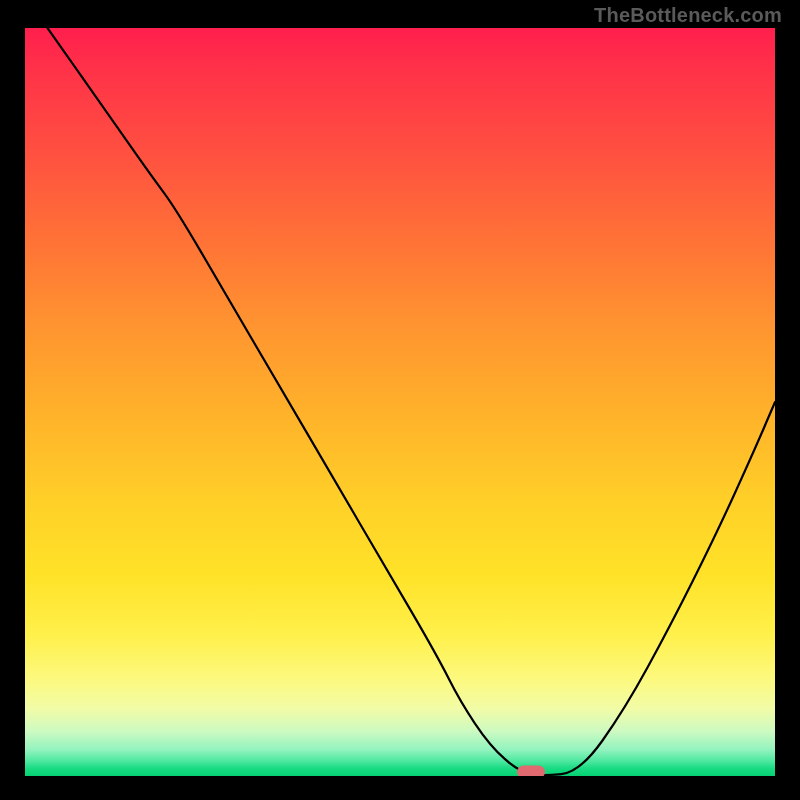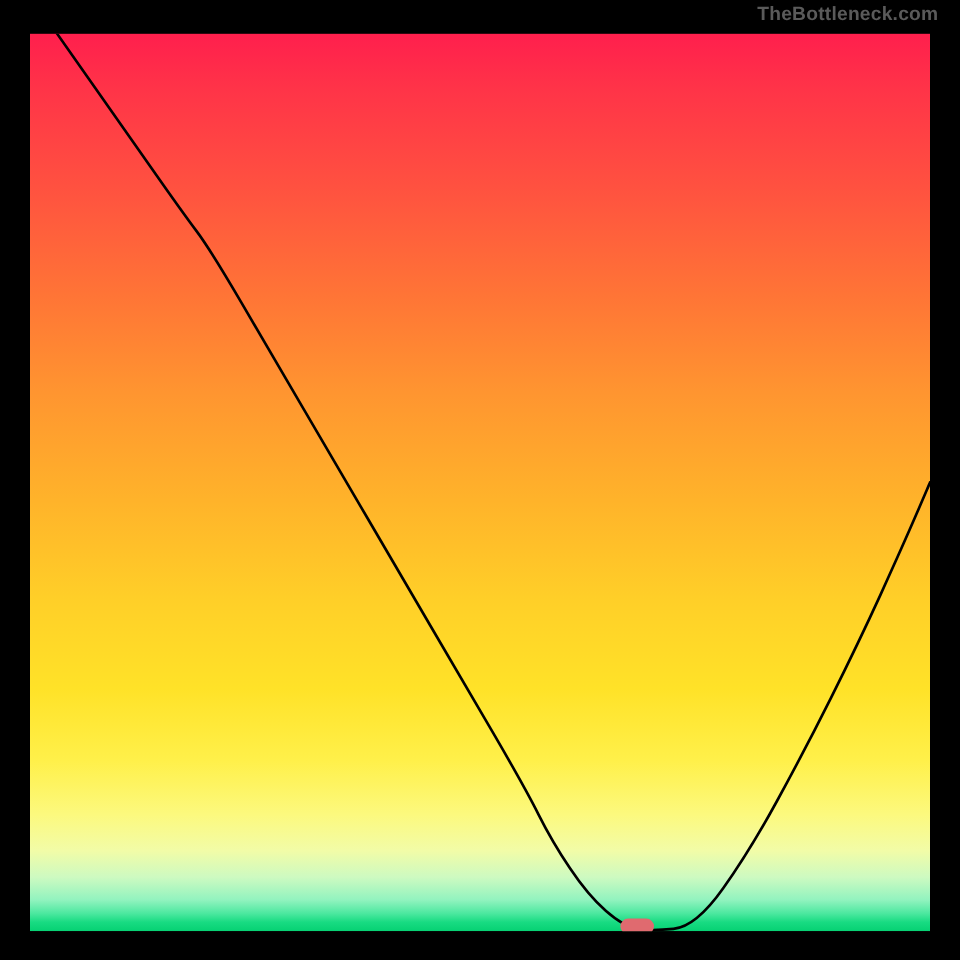--- a/index.html
+++ b/index.html
@@ -14,21 +14,21 @@
   .stage {
     position: relative;
     width: 800px;
     height: 800px;
   }
   .watermark {
     position: absolute;
     top: 4px;
     right: 18px;
     color: #5a5a5a;
-    font-size: 16px;
+    font-size: 20px;
     font-weight: 600;
     letter-spacing: 0.2px;
     z-index: 10;
     user-select: none;
   }
   
   .plot {
     position: absolute;
     left: 25px;
     top: 28px;

